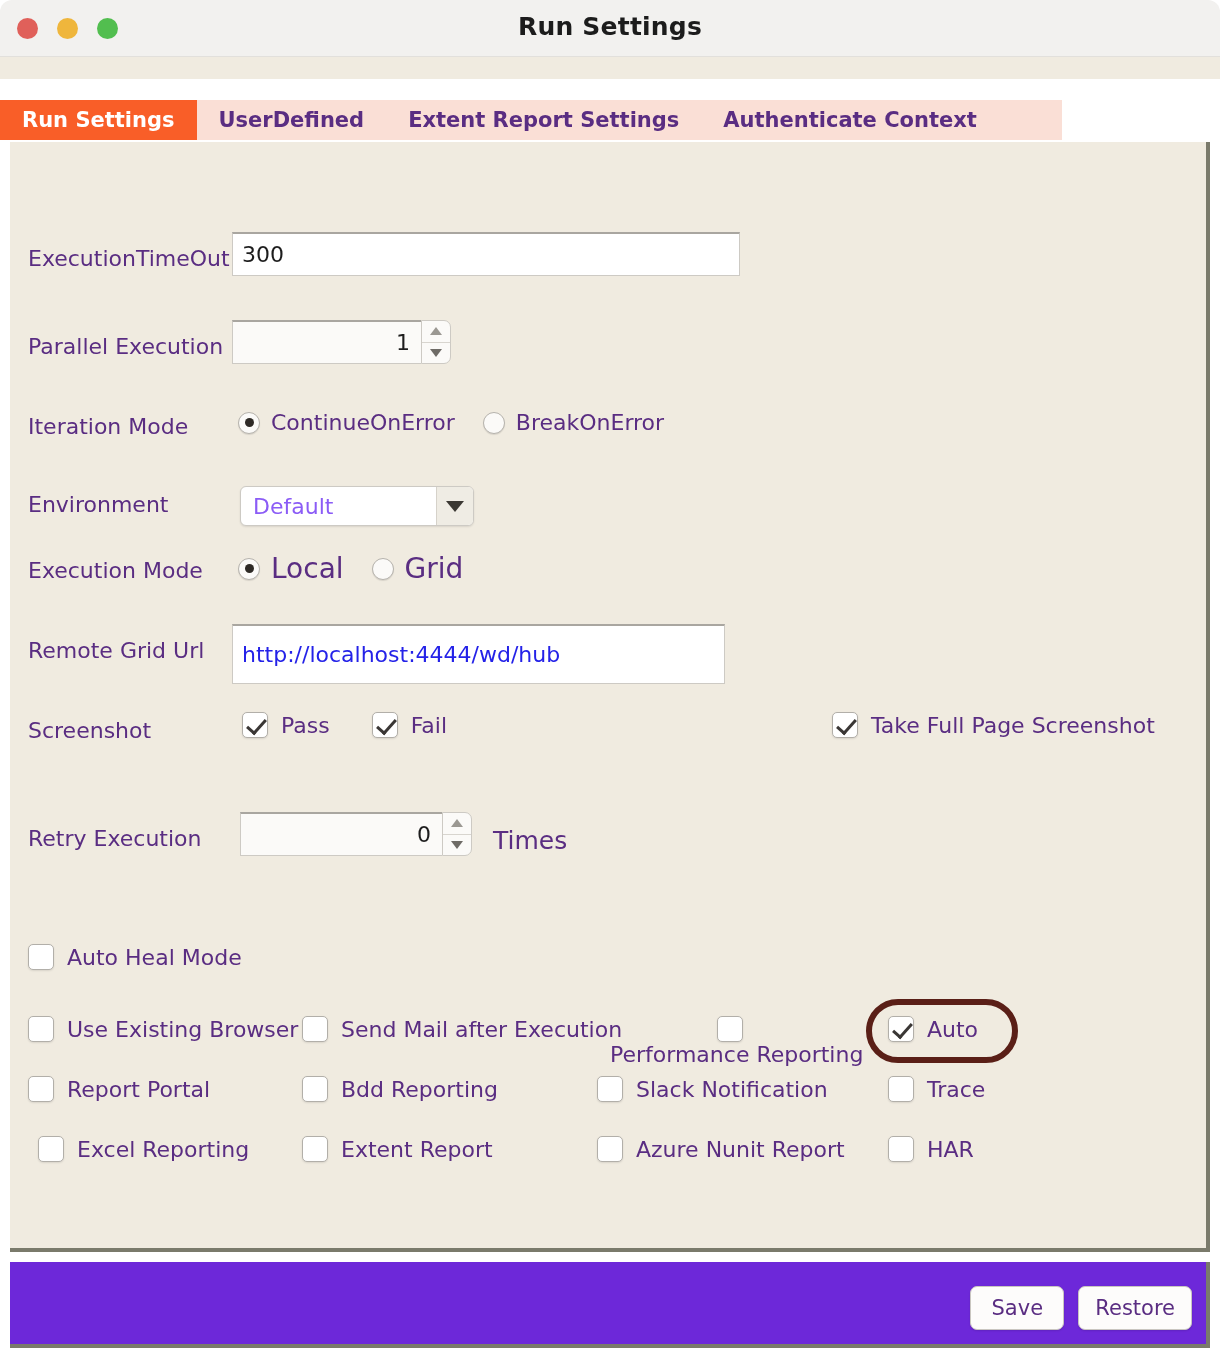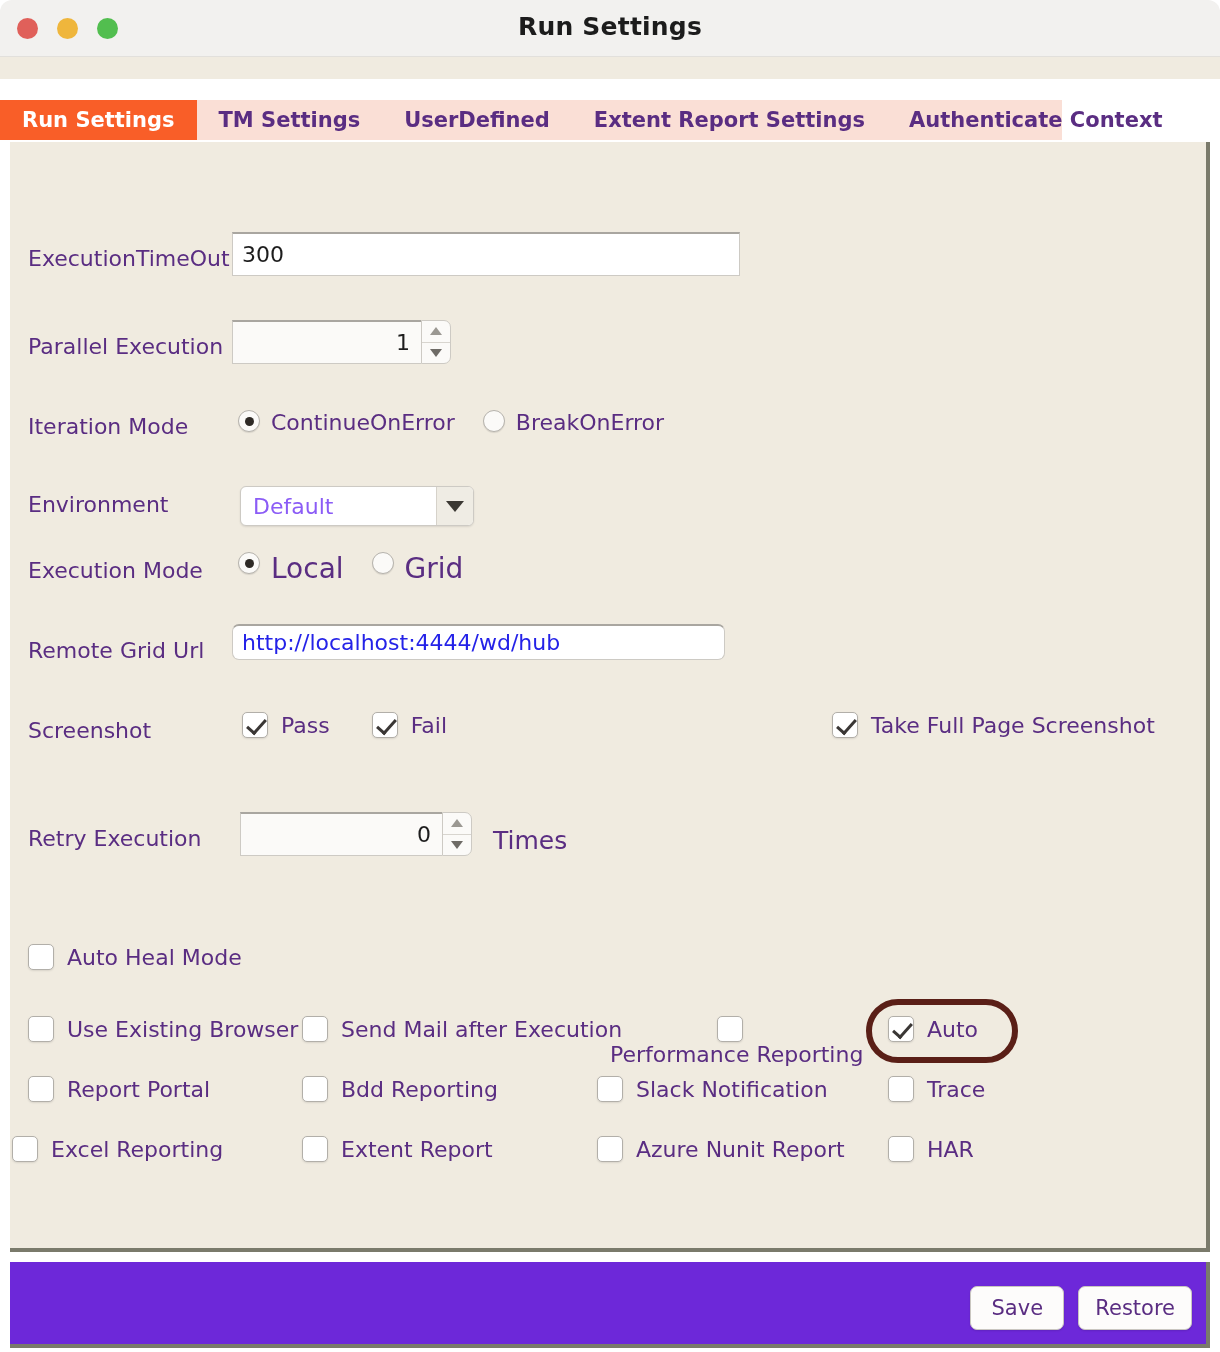--- a/index.html
+++ b/index.html
@@ -236,20 +236,21 @@
   .tri-dn {
     width: 0; height: 0;
     border-left: 6px solid transparent;
     border-right: 6px solid transparent;
     border-top: 8px solid #6e6b66;
   }
 
   
   .radio-wrap {
     display: flex;
+    align-items: center;
     cursor: pointer;
   }
   .radio {
     width: 22px; height: 22px;
     border-radius: 50%;
     background: #fbfaf8;
     border: 1px solid #b6b3ad;
     box-sizing: border-box;
     display: flex;
     align-items: center;
@@ -369,23 +370,20 @@
   </div>
 
   <div class="subbar"></div>
   <div class="whitegap"></div>
 
   <div class="tabstrip">
     <div class="tabs-bg"></div>
     <div class="tabs-row">
       <div class="tab active">
         <span>Run Settings</span>
-      </div>
-      <div class="tab">
-        <span>TM Settings</span>
       </div>
       <div class="tab">
         <span>UserDefined</span>
       </div>
       <div class="tab">
         <span>Extent Report Settings</span>
       </div>
       <div class="tab">
         <span>Authenticate Context</span>
       </div>
@@ -440,21 +438,21 @@
         <span class="radio checked"></span>
         <span class="radio-label big">Local</span>
       </div>
       <div class="radio-wrap" style="margin-left:28px;">
         <span class="radio"></span>
         <span class="radio-label big">Grid</span>
       </div>
     </div>
 
     <div class="lbl-col" style="top:496px;">Remote Grid Url</div>
-    <div class="textfield link" style="left:222px; top:482px; width:493px; height:36px;border-radius:7px;">
+    <div class="textfield link" style="left:222px; top:482px; width:493px; height:60px;">
       <span>http://localhost:4444/wd/hub</span>
     </div>
 
     <div class="lbl-col" style="top:576px;">Screenshot</div>
     <div class="row" style="left:232px; top:570px;">
       <div class="cb-wrap">
         <span class="cb checked"></span>
         <span class="cb-label">Pass</span>
       </div>
       <div class="cb-wrap" style="margin-left:42px;">
@@ -489,21 +487,21 @@
     </div>
 
     <div class="cb-wrap" style="position:absolute; left:18px; top:874px;">
       <span class="cb"></span>
       <span class="cb-label">Use Existing Browser</span>
     </div>
     <div class="cb-wrap" style="position:absolute; left:18px; top:934px;">
       <span class="cb"></span>
       <span class="cb-label">Report Portal</span>
     </div>
-    <div class="cb-wrap" style="position:absolute; left:2px; top:994px;">
+    <div class="cb-wrap" style="position:absolute; left:28px; top:994px;">
       <span class="cb"></span>
       <span class="cb-label">Excel Reporting</span>
     </div>
 
     <div class="cb-wrap" style="position:absolute; left:292px; top:874px;">
       <span class="cb"></span>
       <span class="cb-label">Send Mail after Execution</span>
     </div>
     <div class="cb-wrap" style="position:absolute; left:292px; top:934px;">
       <span class="cb"></span>

